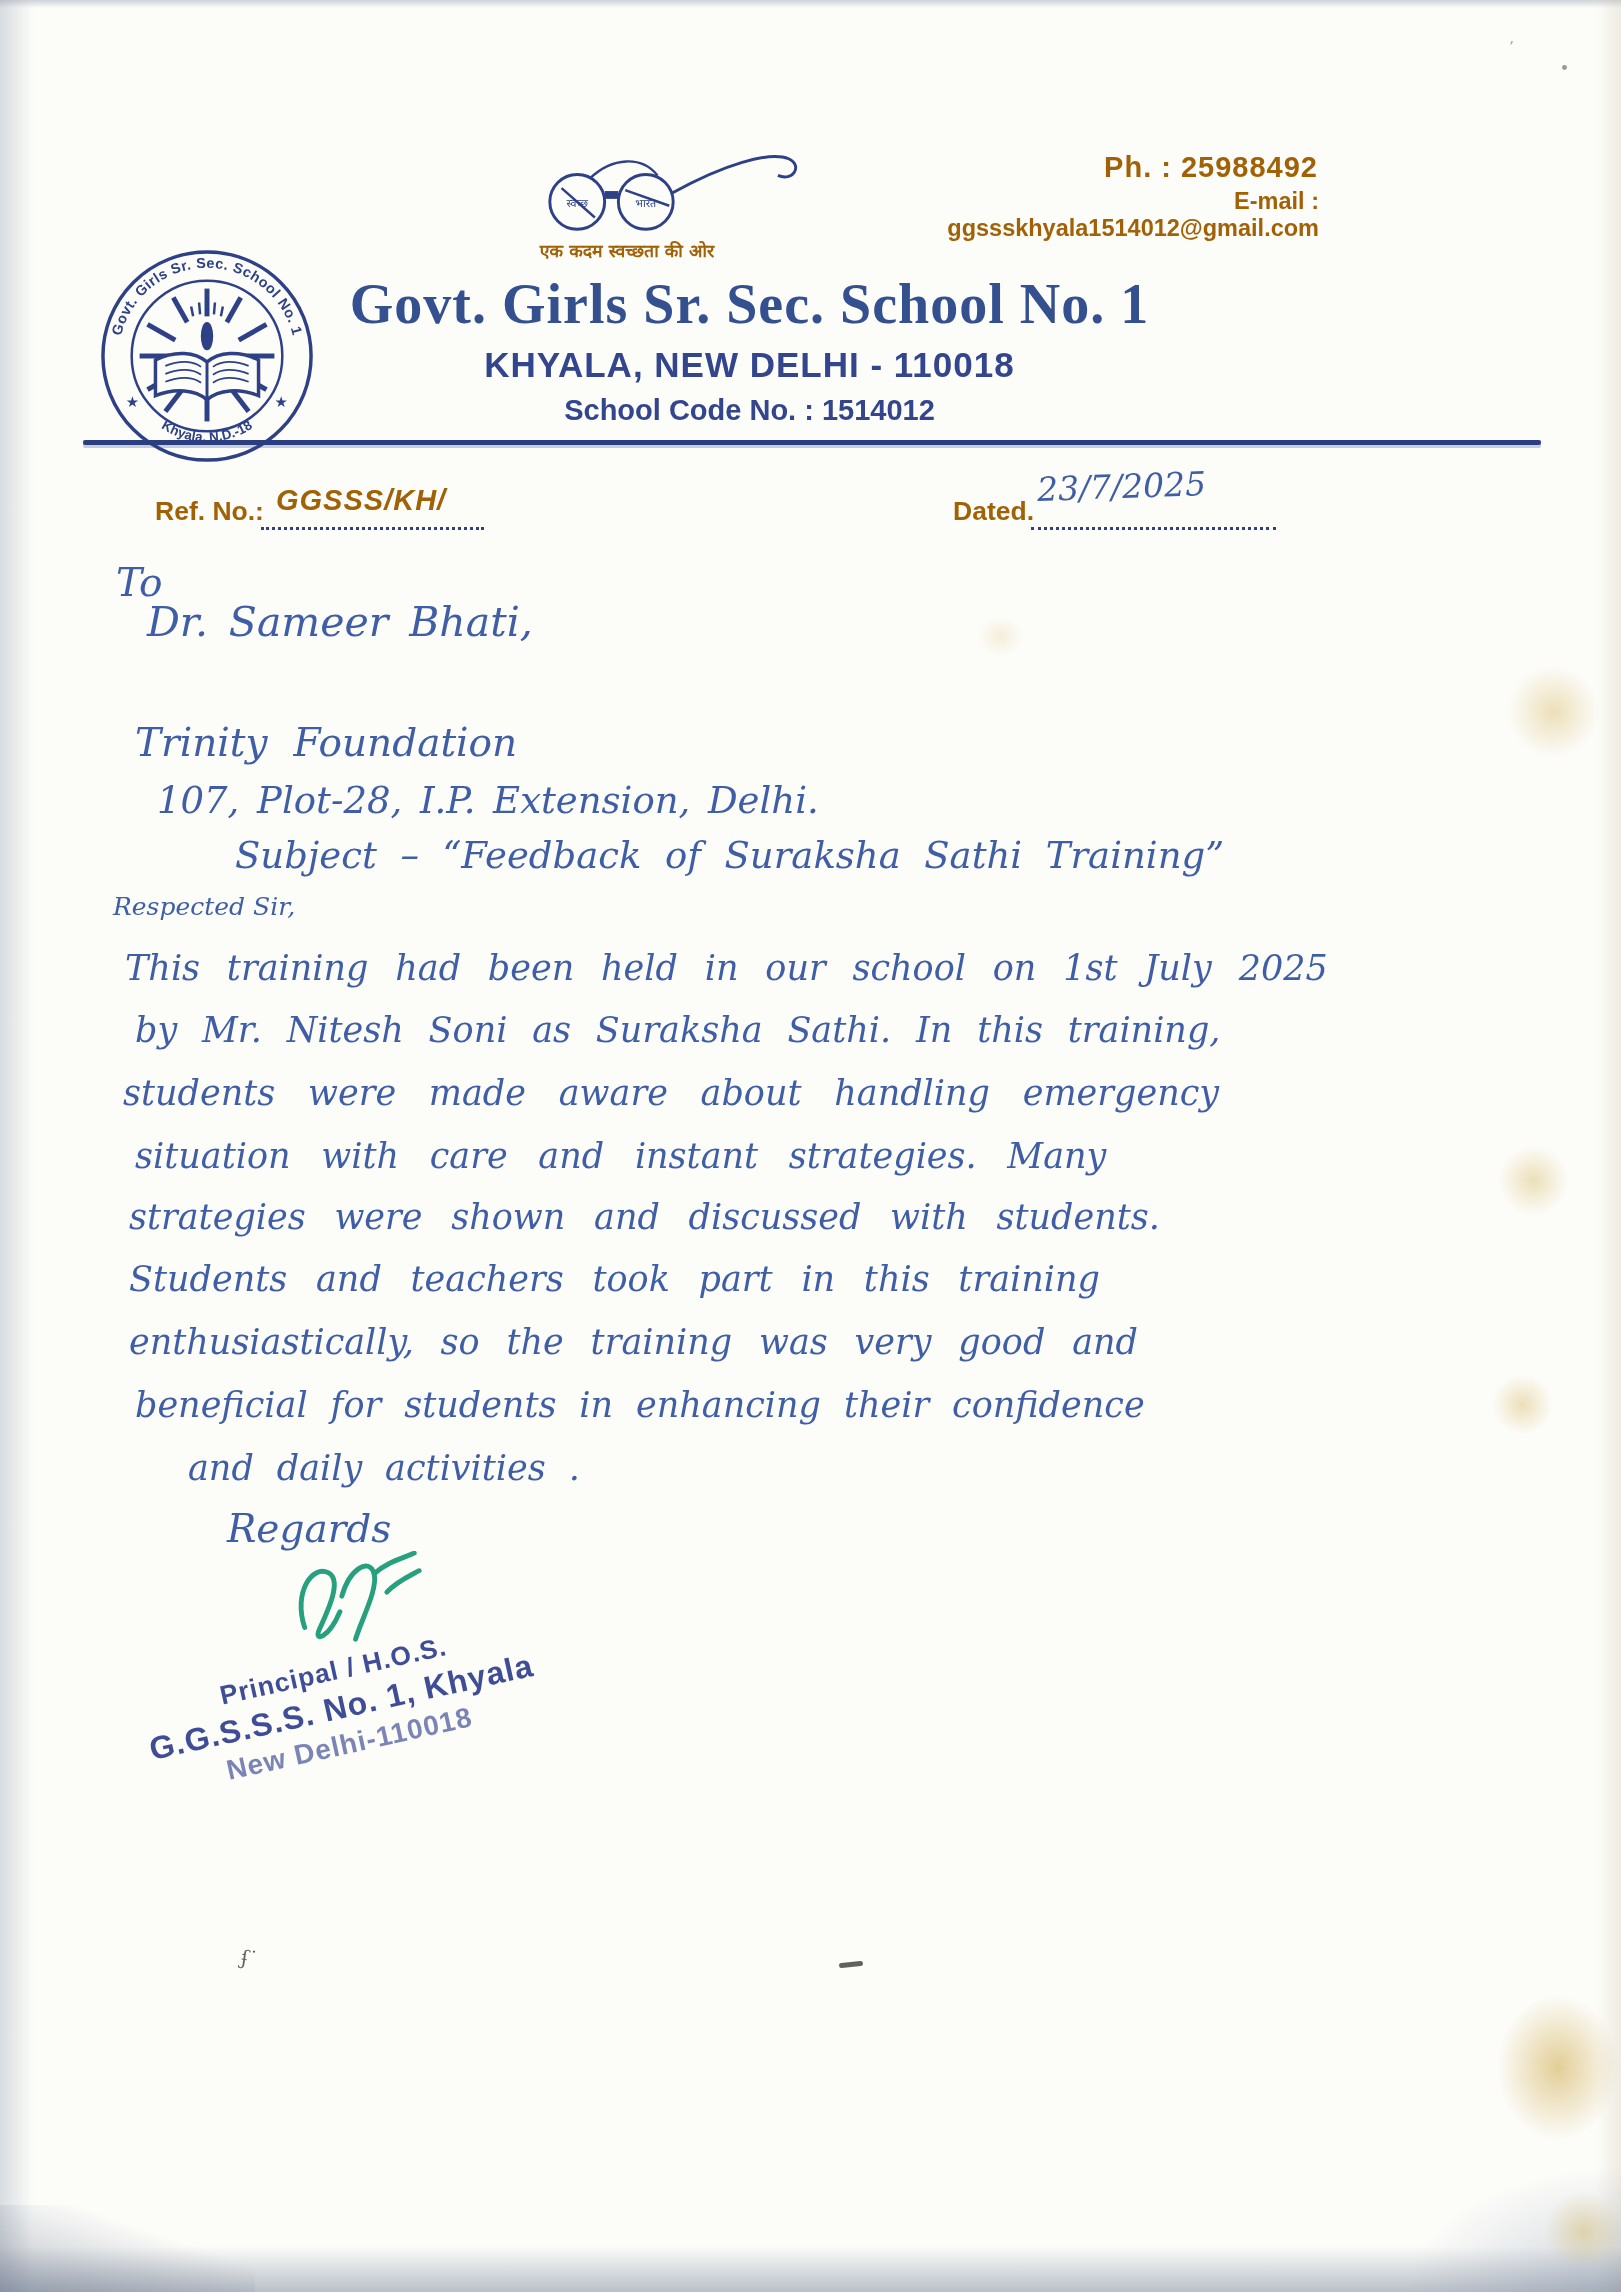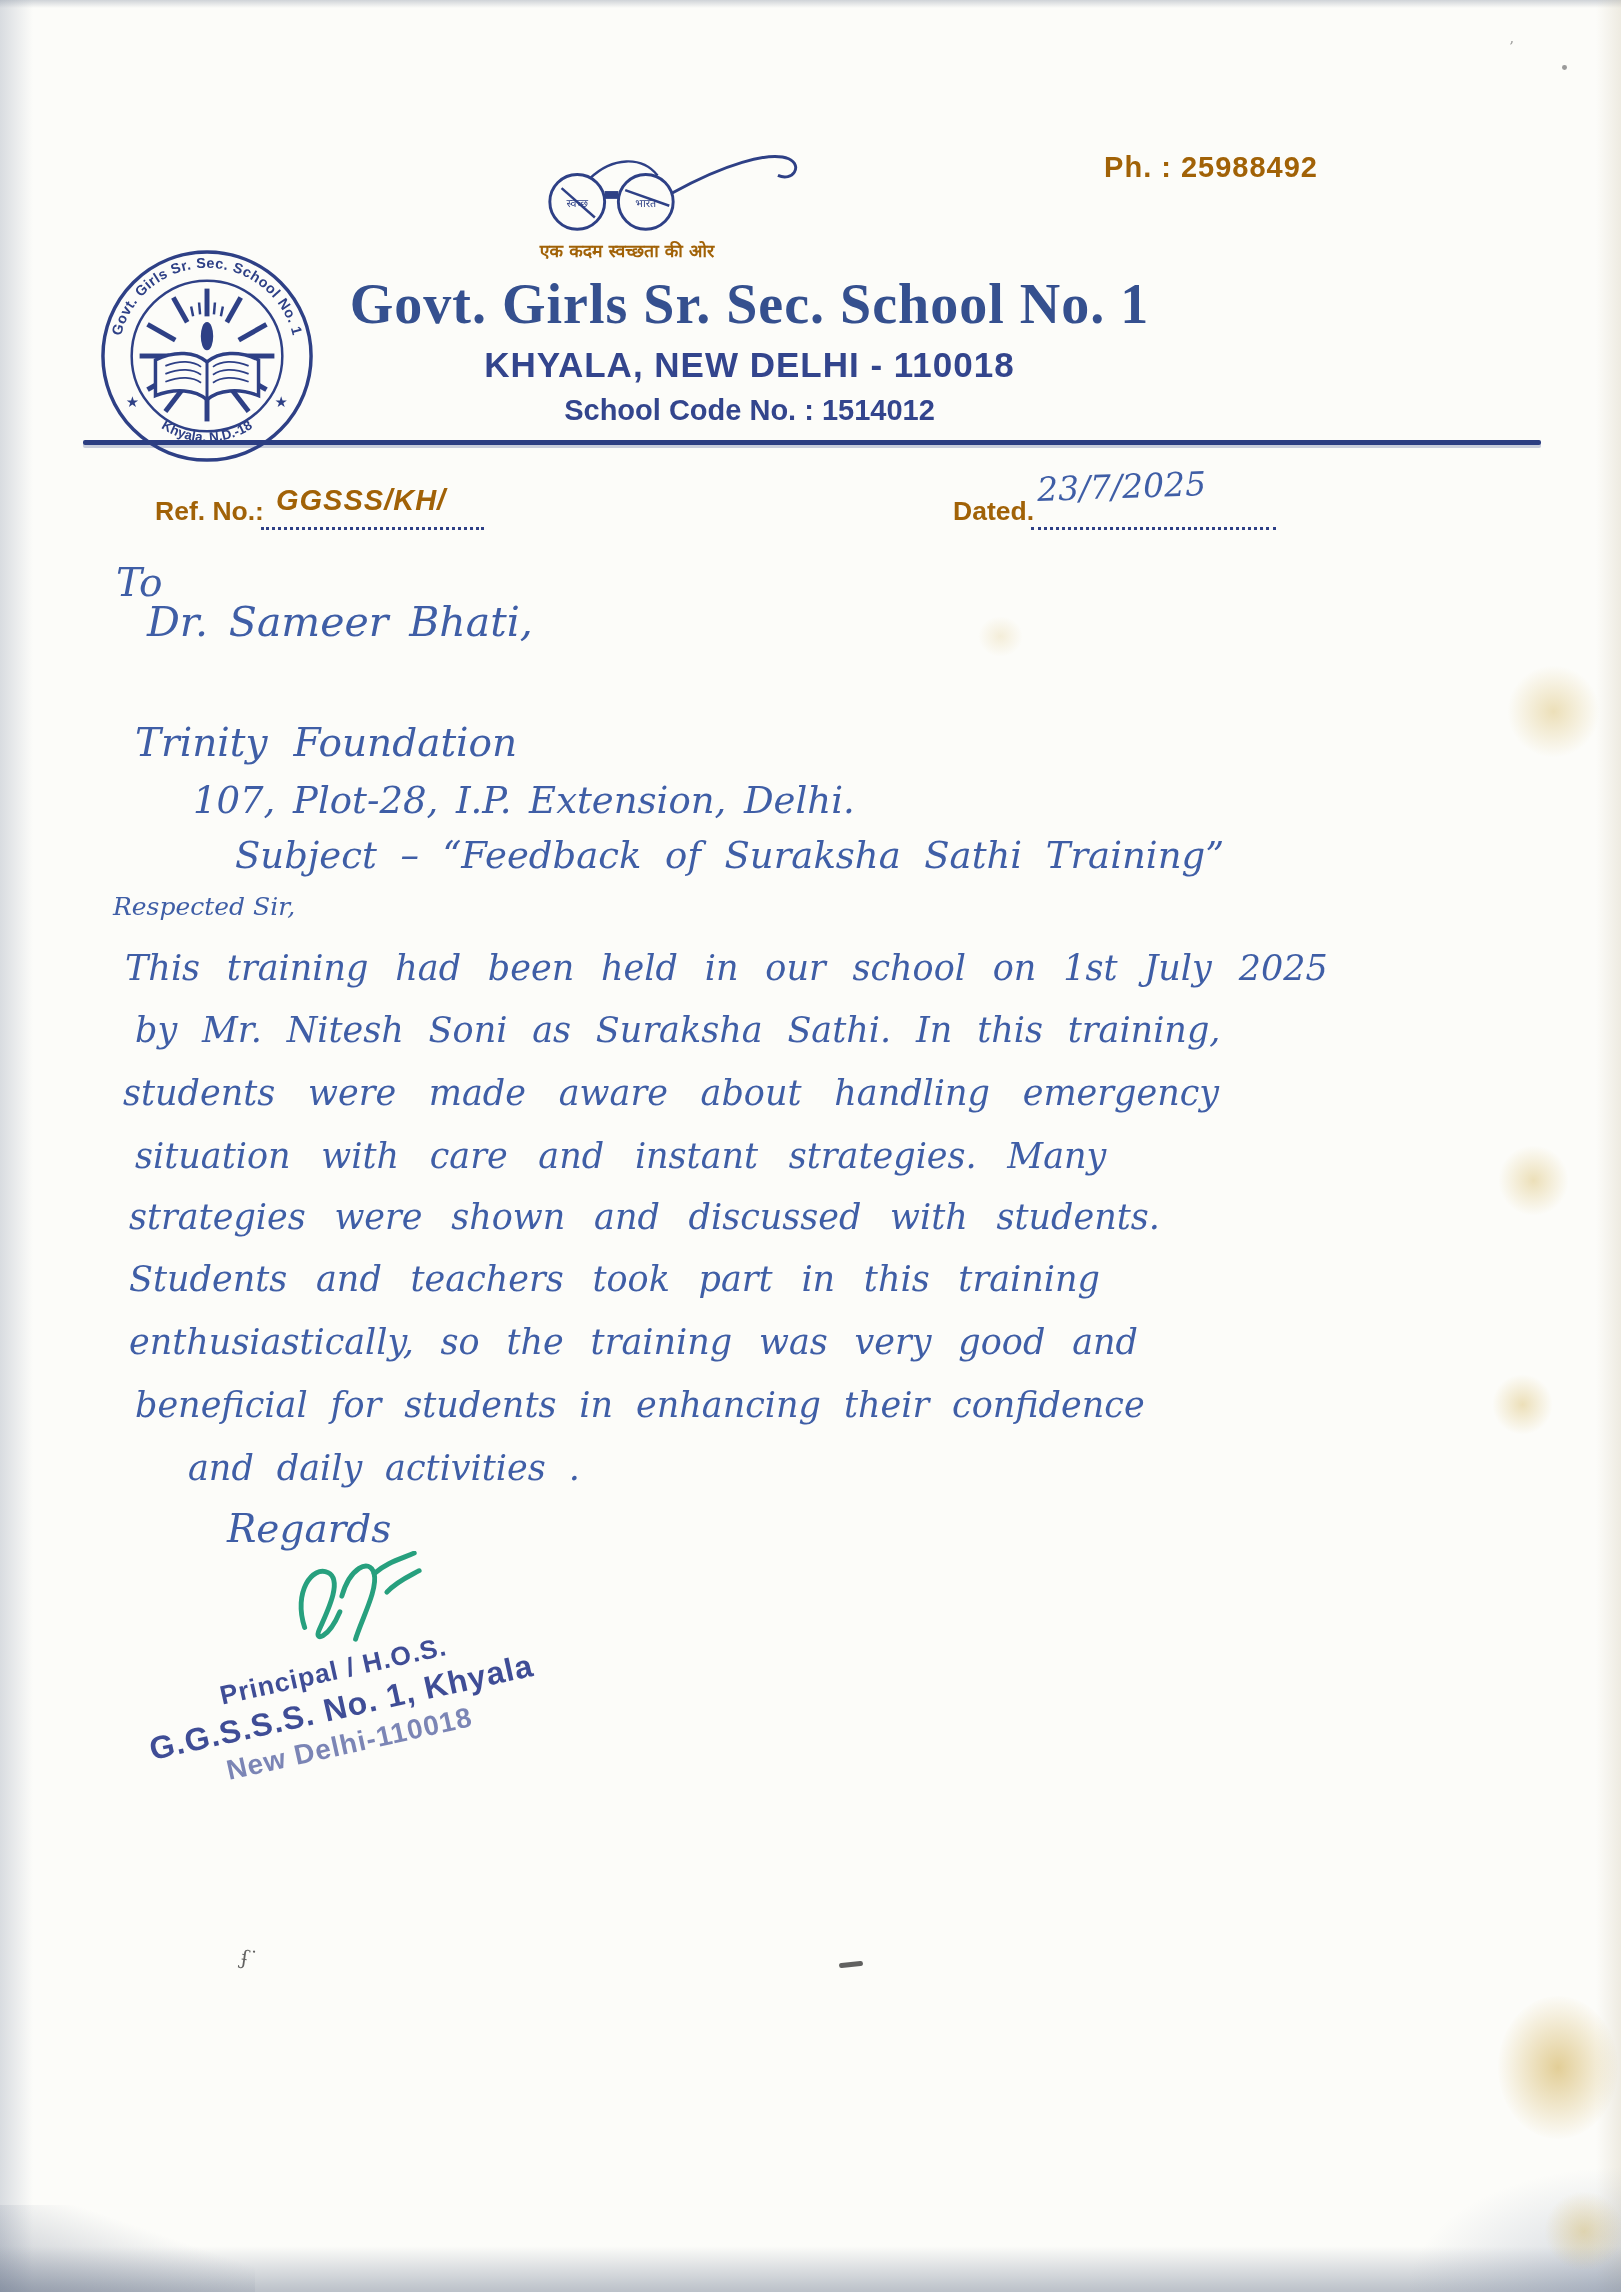--- a/index.html
+++ b/index.html
@@ -81,20 +81,21 @@
   <div class="corner-br"></div>
 
   <div class="stain stain-y" style="left:1507px; top:665px; width:93px;  height:93px;"></div>
   <div class="stain stain-y" style="left:1498px; top:1145px; width:71px; height:71px;"></div>
   <div class="stain stain-y" style="left:1492px; top:1374px; width:61px; height:61px;"></div>
   <div class="stain stain-y2" style="left:1498px; top:1996px; width:120px;height:143px;"></div>
   <div class="stain stain-y" style="left:1544px; top:2191px; width:80px; height:80px;"></div>
   <div class="stain stain-y" style="left:978px;  top:616px;  width:45px; height:41px; opacity:.5;"></div>
 
   <div class="phone navy">Ph. : 25988492</div>
+  <div class="email navy">E-mail : ggssskhyala1514012@gmail.com</div>
 
   <svg style="position:absolute; left:532px; top:147px;" width="299" height="93" viewBox="0 0 305 95">
     <g stroke="#2e4086" fill="none" stroke-width="3">
       <circle cx="46" cy="56" r="28"></circle>
       <circle cx="116" cy="56" r="28"></circle>
       <path d="M74 49 L88 49" stroke-width="8"></path>
       <path d="M30 42 L64 72" stroke-width="2.5"></path>
       <path d="M95 44 L140 60" stroke-width="2.5"></path>
       <path d="M59 32 C 82 10, 112 9, 128 29" stroke-width="2.5"></path>
       <path d="M143 47 C 195 18, 242 4, 262 12 C 277 19, 266 36, 251 29" stroke-width="3"></path>
@@ -165,21 +166,21 @@
   <div class="ref-label navy">Ref. No.:</div>
   <div class="ref-dots"></div>
   <div class="ref-value navy">GGSSS/KH/</div>
   <div class="dated-label navy">Dated.</div>
   <div class="dated-dots"></div>
   <div class="hw dated-value">23/7/2025</div>
 
   <div class="hw" style="left:116px; top:563px; font-size:39px;">To</div>
   <div class="hw" style="left:147px; top:602px; font-size:41px; word-spacing:7.8px;">Dr. Sameer Bhati,</div>
   <div class="hw" style="left:135px; top:723px; font-size:39px; word-spacing:13.7px;">Trinity Foundation</div>
-  <div class="hw" style="left:157px; top:782px; font-size:37px; word-spacing:5.9px;margin-left:36px;">107, Plot-28, I.P. Extension, Delhi.</div>
+  <div class="hw" style="left:157px; top:782px; font-size:37px; word-spacing:5.9px;">107, Plot-28, I.P. Extension, Delhi.</div>
 
   <div class="hw" style="left:235px; top:837px; font-size:37px; word-spacing:11.8px;">Subject – “Feedback of Suraksha Sathi Training”</div>
   <div class="hw" style="left:113px; top:894px; font-size:25px;">Respected Sir,</div>
 
   <div class="hw" style="left:125px; top:951px;  word-spacing:15.7px;">This training had been held in our school on 1st July 2025</div>
   <div class="hw" style="left:135px; top:1013px; word-spacing:13.7px;">by Mr. Nitesh Soni as Suraksha Sathi. In this training,</div>
   <div class="hw" style="left:123px; top:1076px; word-spacing:21.6px;">students were made aware about handling emergency</div>
   <div class="hw" style="left:135px; top:1139px; word-spacing:19.6px;">situation with care and instant strategies. Many</div>
   <div class="hw" style="left:129px; top:1200px; word-spacing:17.6px;">strategies were shown and discussed with students.</div>
   <div class="hw" style="left:129px; top:1262px; word-spacing:17.6px;">Students and teachers took part in this training</div>

